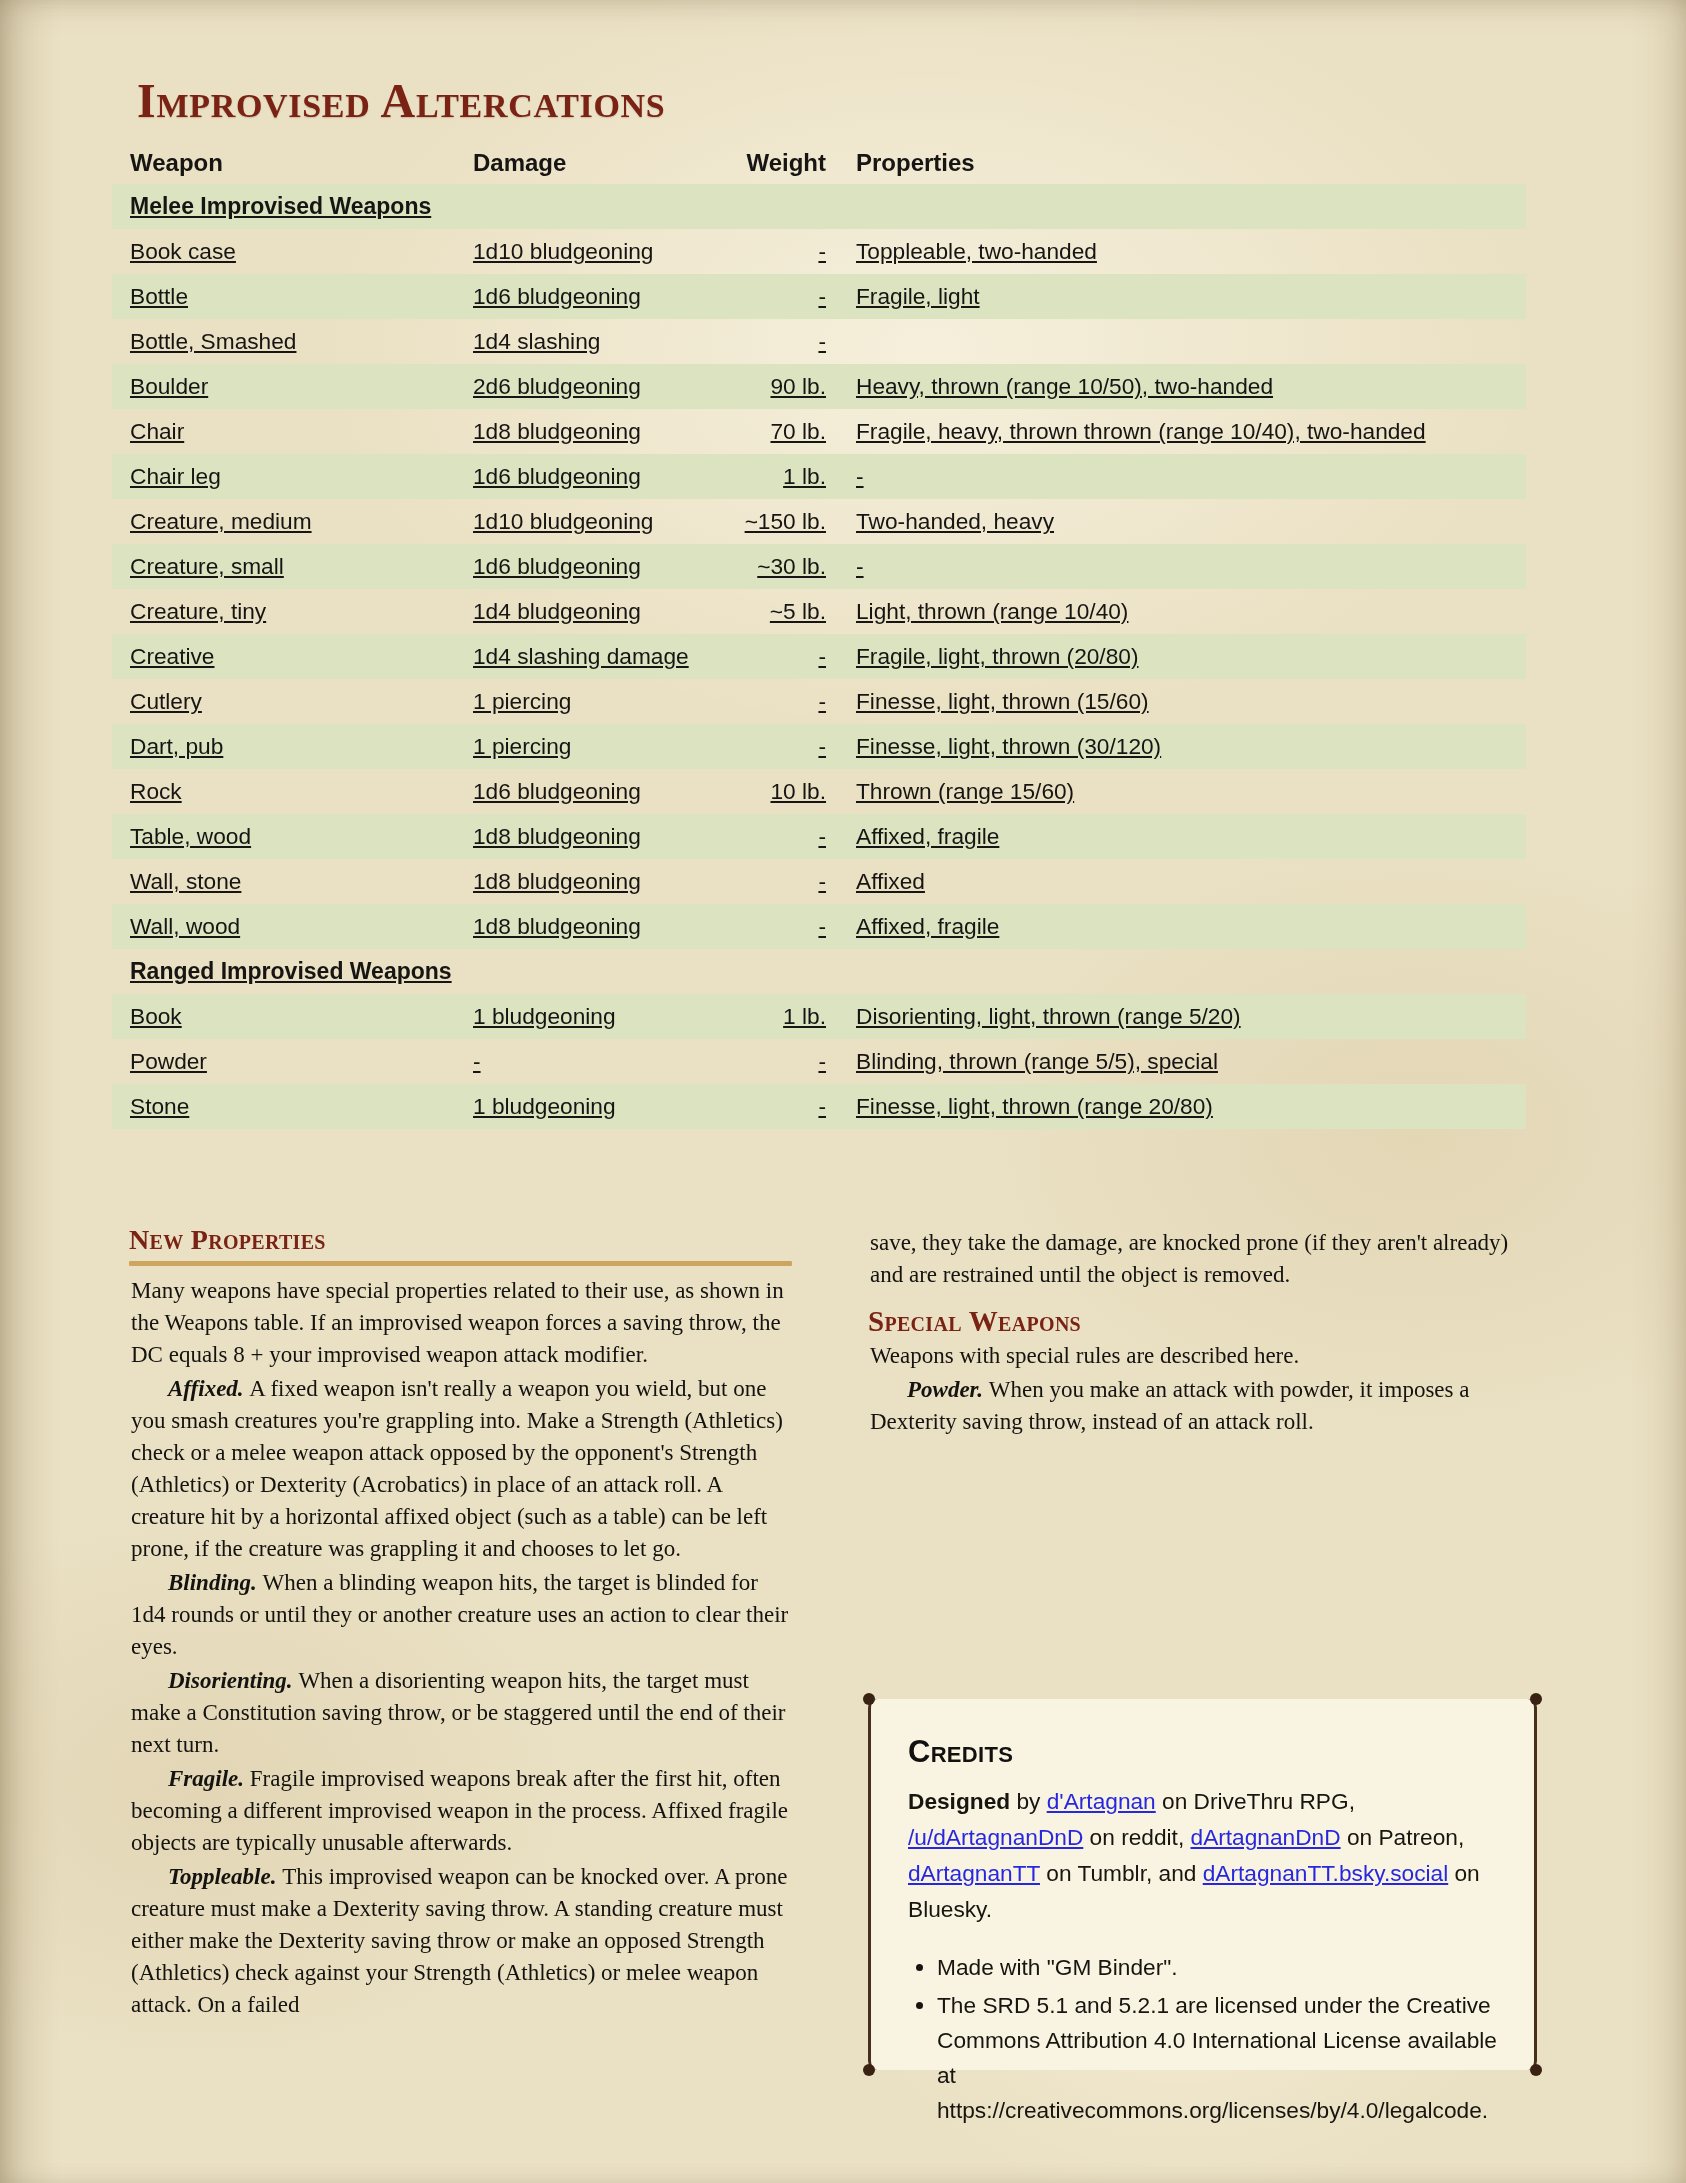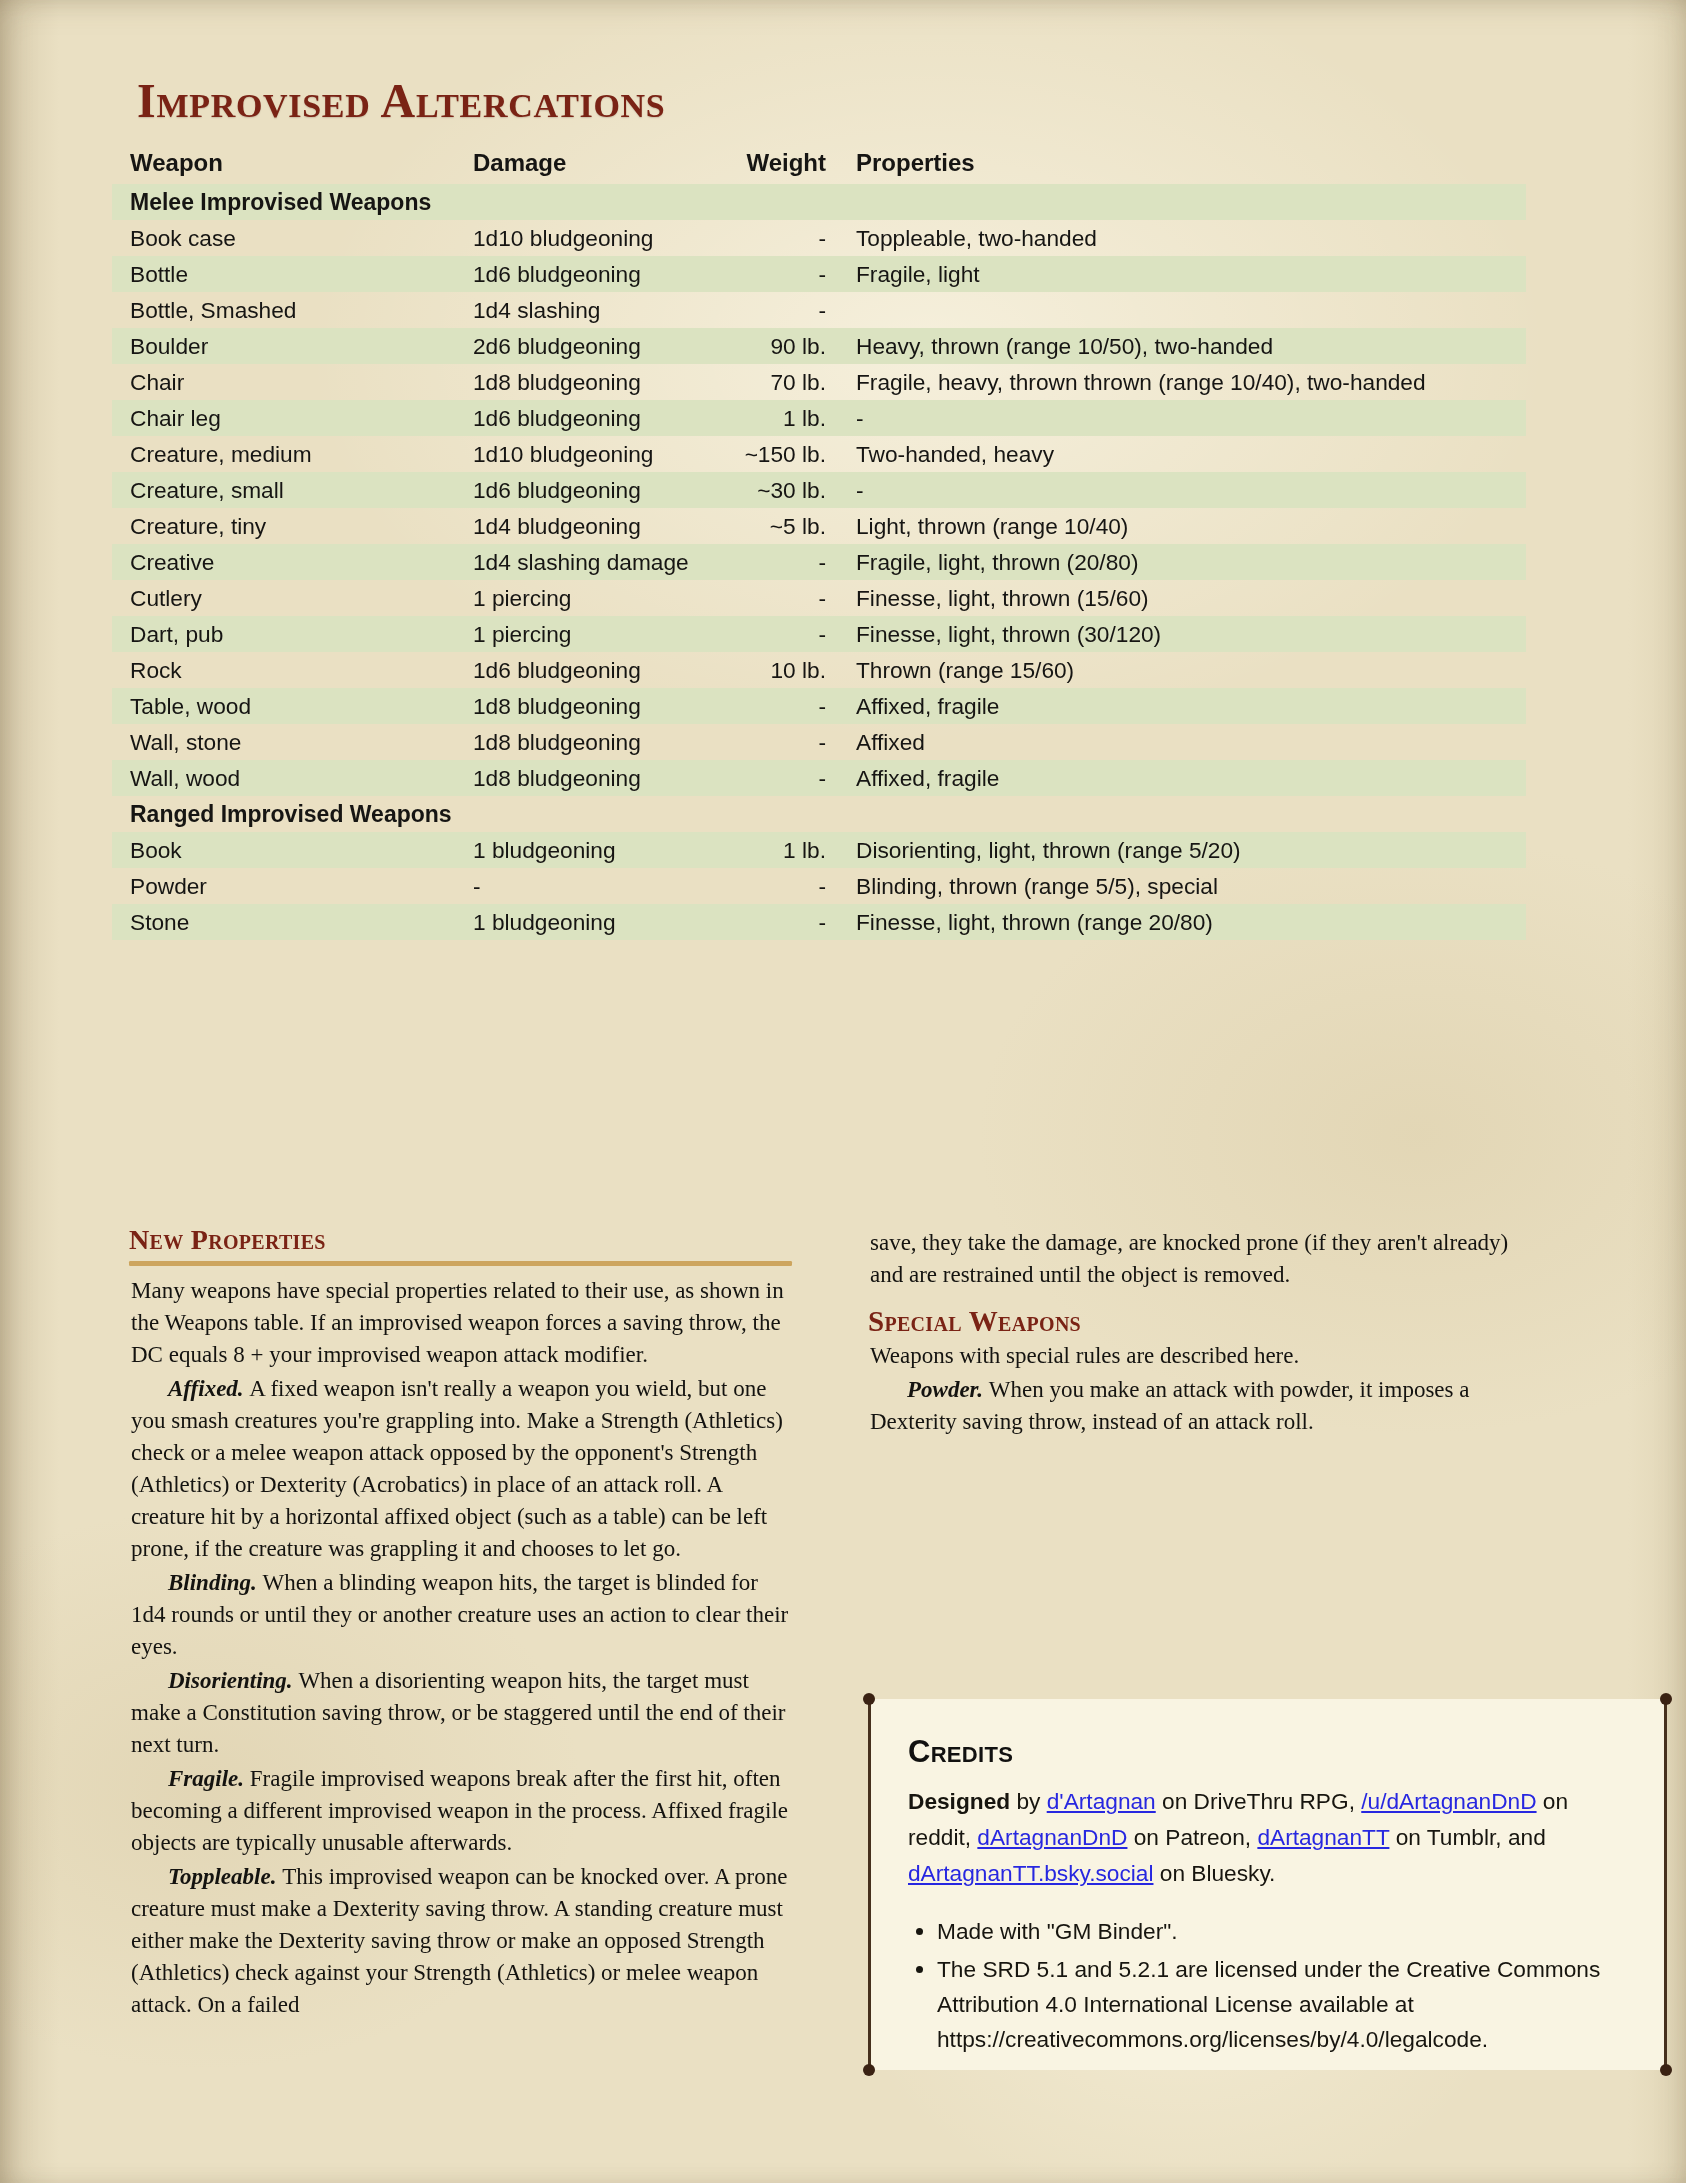--- a/index.html
+++ b/index.html
@@ -21,21 +21,21 @@
   }
   h1.title{
     position:absolute;left:129px;top:69px;margin:8px;
     font-family:"Liberation Serif", serif;font-variant:small-caps;
     font-size:48px;line-height:1;font-weight:700;letter-spacing:0.7px;
     color:var(--maroon,#7a2315);
     text-shadow:0 1.3px 1.3px rgba(60,30,20,.18);
   }
   
   .weapons-table{position:absolute;left:112px;top:141px;width:1414px;}
-  .t-row{display:grid;grid-template-columns:361px 220px 133px auto;align-items:center;height:36px;font-size:22.7px;}
+  .t-row{display:grid;grid-template-columns:361px 220px 133px auto;align-items:center;height:45px;font-size:22.7px;text-decoration:underline;}
   .t-head{display:grid;grid-template-columns:361px 220px 133px auto;align-items:center;height:43px;font-size:24px;font-weight:700;}
   .c-weapon{padding-left:18px;}
   .c-weight{text-align:right;}
   .c-props{padding-left:30px;}
   .t-row.green{background:var(--stripe-green,#dbe3c1);}
   .section-row .c-section{grid-column:1 / -1;padding-left:18px;font-weight:700;font-size:23px;}
   
   .col-left{position:absolute;left:129px;top:1225px;width:663px;}
   .col-right{position:absolute;left:868px;top:1225px;width:666px;}
   h2.sec{
@@ -48,25 +48,26 @@
     font-size:29px;line-height:1.05;color:var(--maroon,#7a2315);letter-spacing:0.3px;
   }
   .body-par{
     margin:2px;font-family:"Liberation Serif", serif;font-size:23px;line-height:32px;color:#141310;
     text-align:left;
   }
   .body-par.indent{text-indent:37px;}
   .lead{font-weight:700;font-style:italic;}
   
   .credits{
-    position:absolute;left:868px;top:1699px;width:799px;height:371px;box-sizing:border-box;
+    position:absolute;left:868px;top:1699px;width:669px;height:371px;box-sizing:border-box;
     background:var(--credits-bg,#f9f4e2);
     border-left:3.3px solid var(--border-brown,#46301d);
     border-right:3.3px solid var(--border-brown,#46301d);
     padding:35px 35px 0 37px;
+    border-radius:9px;
   }
   .pin{position:absolute;width:12px;height:12px;border-radius:50%;background:var(--pin-brown,#3a2213);}
   .pin.tl{left:-8px;top:-6px;} .pin.tr{right:-8px;top:-6px;}
   .pin.bl{left:-8px;bottom:-6px;} .pin.br{right:-8px;bottom:-6px;}
   h4.credits-h{
     margin:0 0 13.3px 0;font-size:31px;font-weight:700;font-variant:small-caps;letter-spacing:0.3px;color:#121110;
   }
   .credits p{margin:0;font-size:22.7px;line-height:36px;color:#17150f;}
   .credits .bold{font-weight:700;}
   a.link{color:var(--link-blue,#2727e0);text-decoration:underline;cursor:pointer;}

